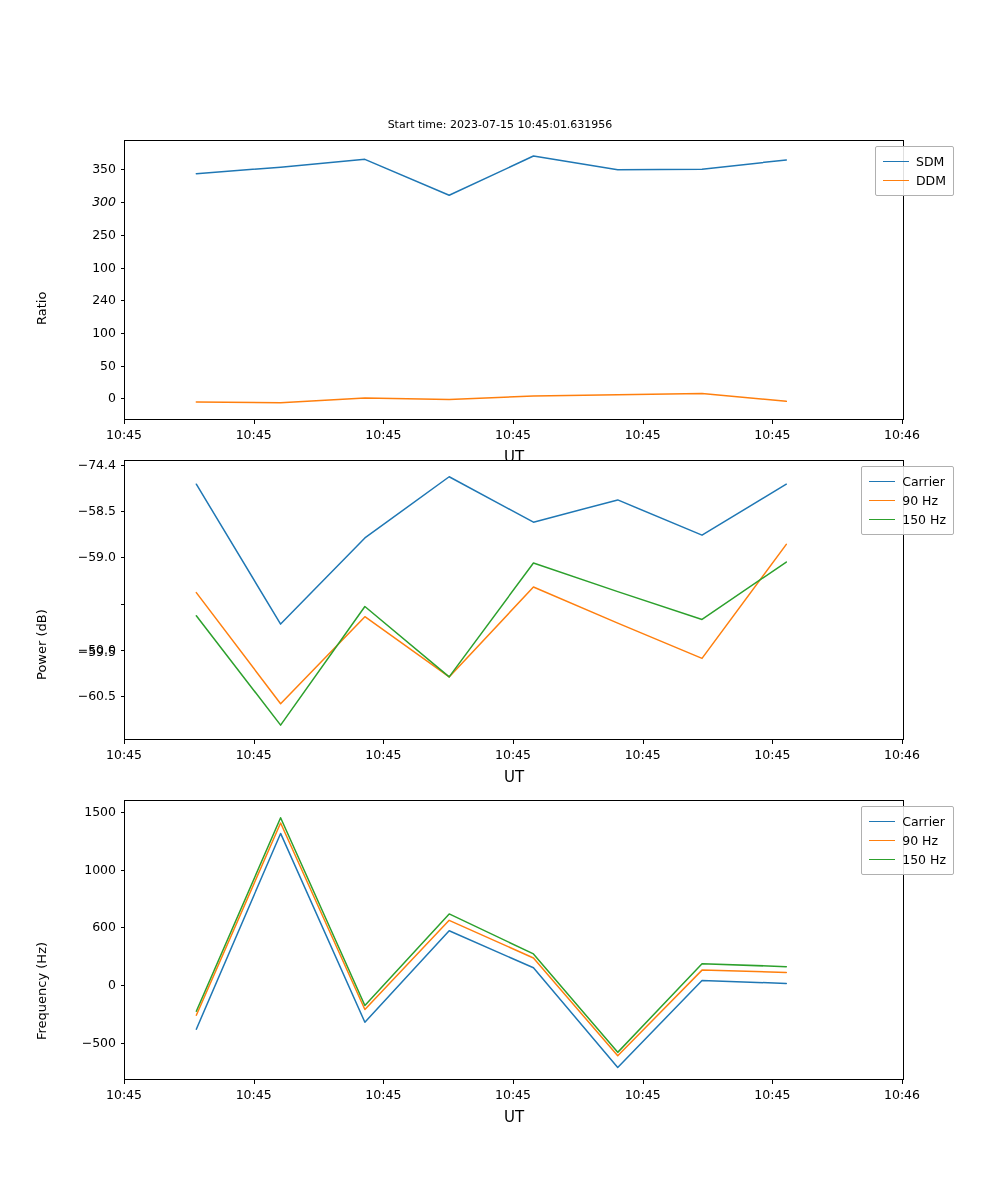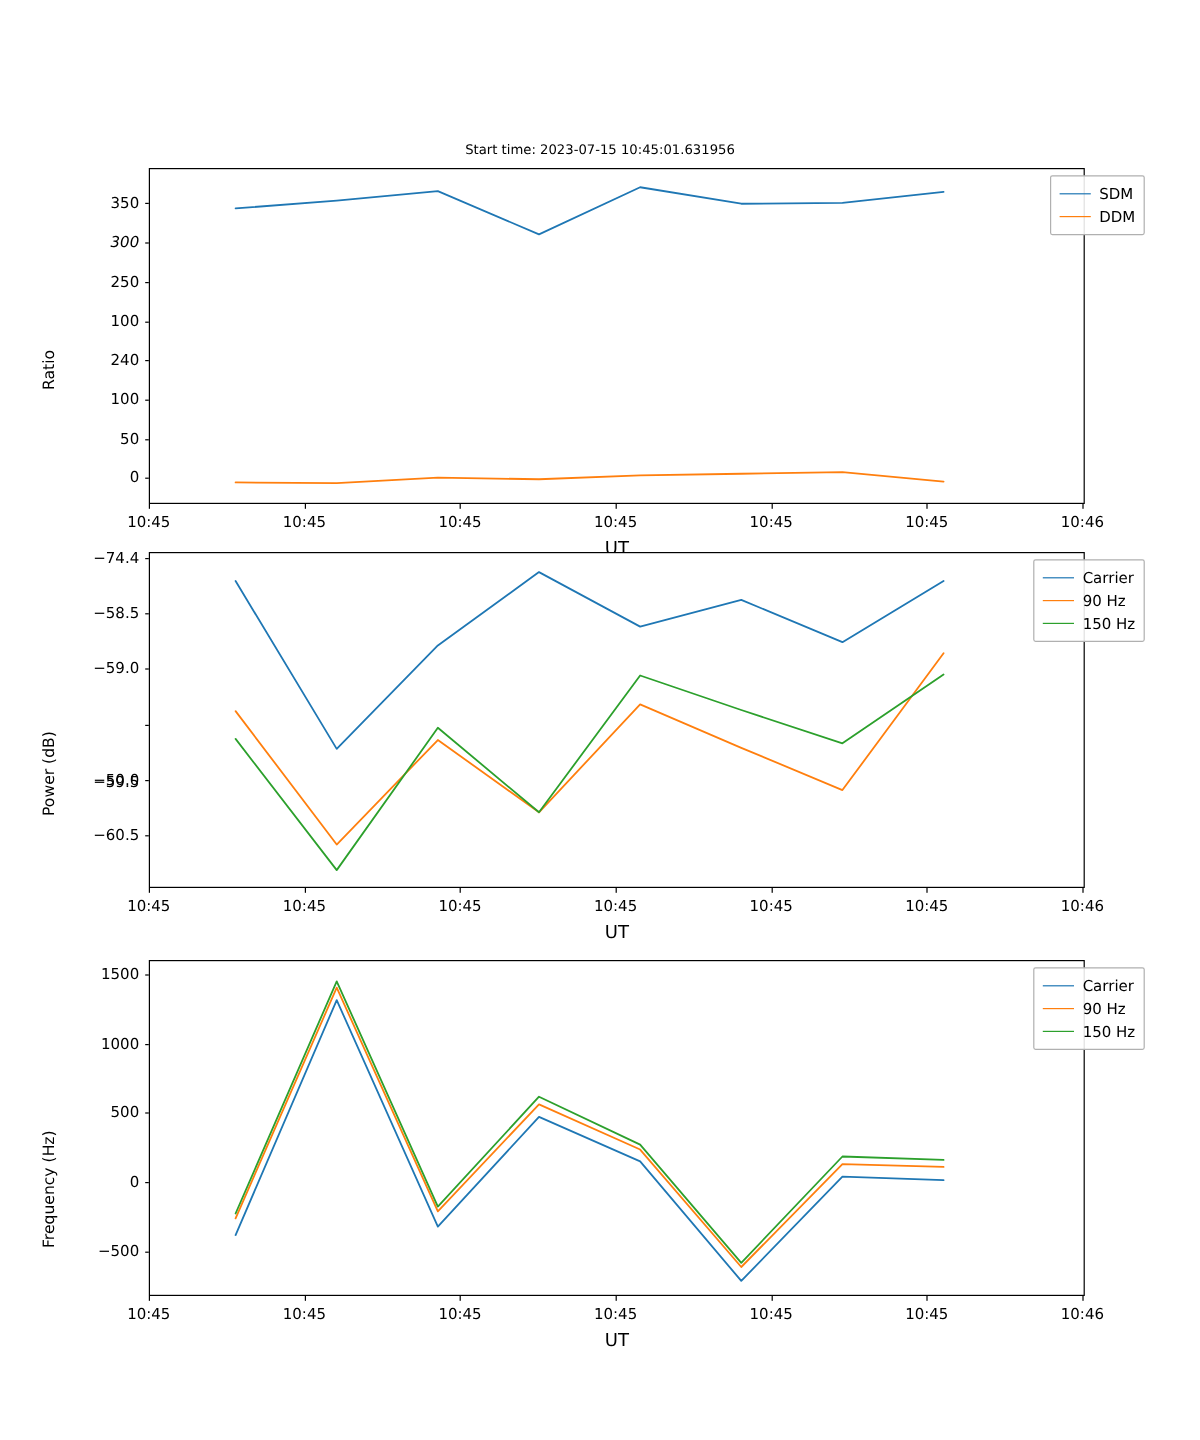--- a/index.html
+++ b/index.html
@@ -233,20 +233,20 @@
       <div class="tick-label-x" style="left: 602.667px; top: 307px; width: 80px;">10:45</div>
       <div style="position: absolute; left: 772.333px; top: 300px; width: 1px; height: 3.5px; background: rgb(0, 0, 0);"></div>
       <div class="tick-label-x" style="left: 732.333px; top: 307px; width: 80px;">10:45</div>
       <div style="position: absolute; left: 902px; top: 300px; width: 1px; height: 3.5px; background: rgb(0, 0, 0);"></div>
       <div class="tick-label-x" style="left: 862px; top: 307px; width: 80px;">10:46</div>
       <div style="position: absolute; left: 120.5px; top: 263.25px; width: 3.5px; height: 1px; background: rgb(0, 0, 0);"></div>
       <div class="tick-label-y" style="left: 54px; top: 255.25px; width: 62px;">−500</div>
       <div style="position: absolute; left: 120.5px; top: 205.333px; width: 3.5px; height: 1px; background: rgb(0, 0, 0);"></div>
       <div class="tick-label-y" style="left: 54px; top: 197.333px; width: 62px;">0</div>
       <div style="position: absolute; left: 120.5px; top: 147.417px; width: 3.5px; height: 1px; background: rgb(0, 0, 0);"></div>
-      <div class="tick-label-y" style="left: 54px; top: 139.417px; width: 62px;">500</div>
+      <div class="tick-label-y" style="left: 54px; top: 139.417px; width: 62px;">600</div>
       <div style="position: absolute; left: 120.5px; top: 89.5px; width: 3.5px; height: 1px; background: rgb(0, 0, 0);"></div>
       <div class="tick-label-y" style="left: 54px; top: 81.5px; width: 62px;">1000</div>
       <div style="position: absolute; left: 120.5px; top: 31.5833px; width: 3.5px; height: 1px; background: rgb(0, 0, 0);"></div>
       <div class="tick-label-y" style="left: 54px; top: 23.5833px; width: 62px;">1500</div>
     </div>
 
 </div>
 
 </body></html>

